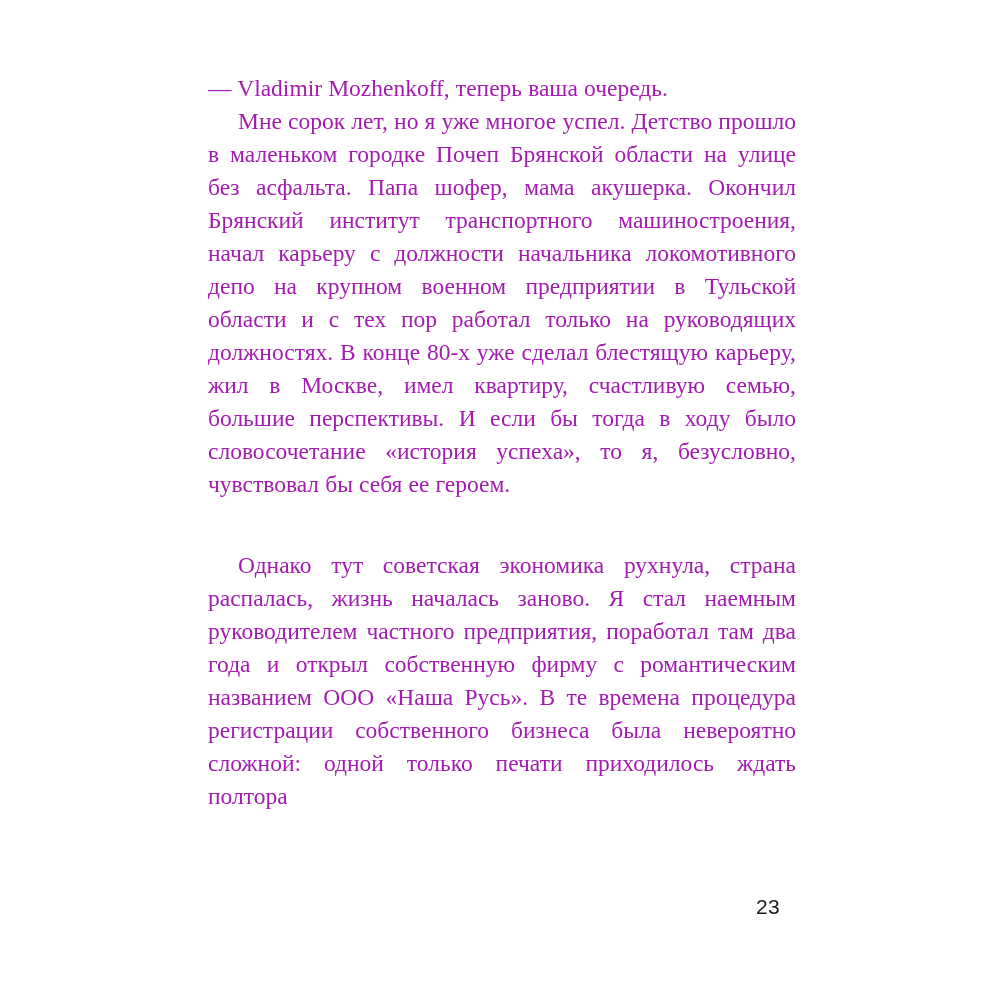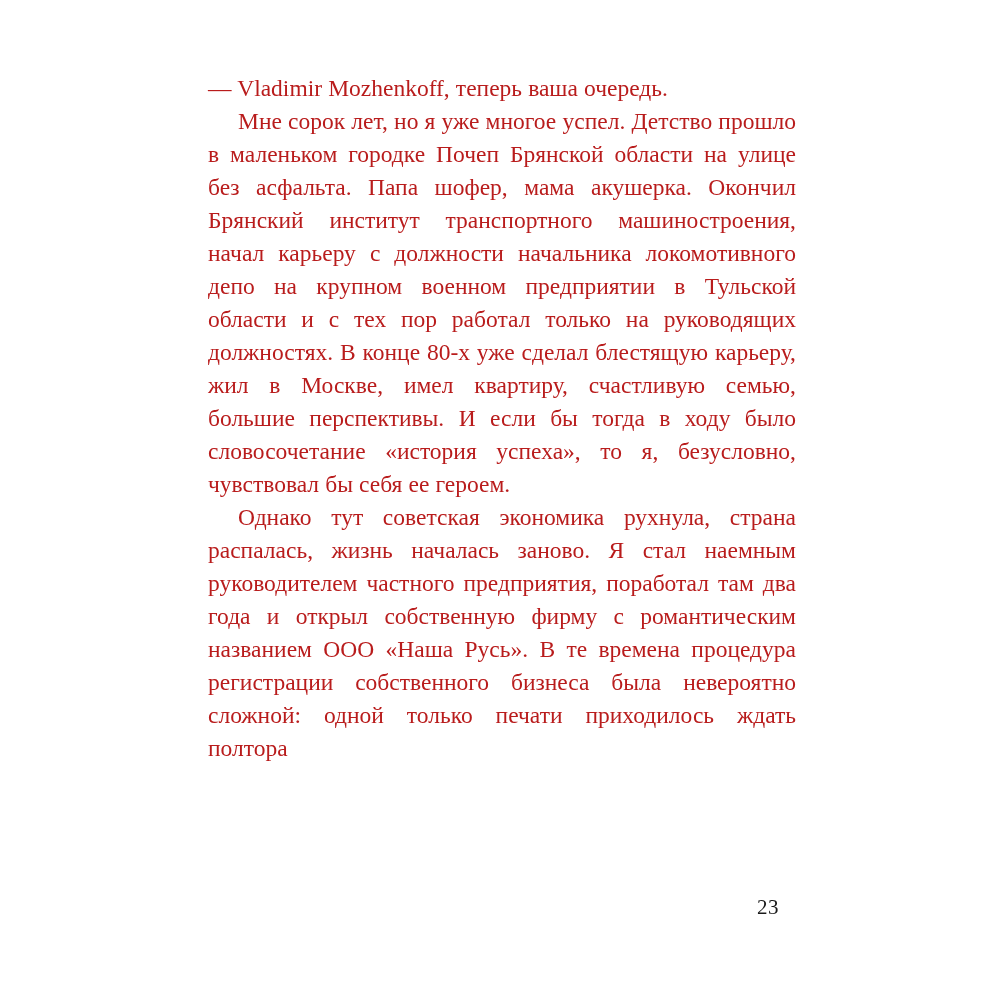--- a/index.html
+++ b/index.html
@@ -28,43 +28,44 @@
     width: 588px;
   }
 
   .para {
     margin: 0;
     padding: 0;
     text-align: justify;
     text-justify: inter-word;
     font-size: 23.5px;
     line-height: 33px;
-    color: #b91c1c;
+    color: #a21caf;
     text-indent: 30px;
     hyphens: manual;
     -webkit-hyphens: manual;
     word-spacing: 0.01em;
   }
 
   .para.no-indent {
     text-indent: 0;
   }
 
   
   .para:last-child {
     text-align-last: left;
+    margin-top: 48px;
   }
 
   #page-number {
     position: absolute;
     left: 0;
     top: 895px;
     width: 1000px;
     text-align: center;
-    font-family: Liberation Serif, serif;
+    font-family: Liberation Sans, sans-serif;
     font-size: 21px;
     color: #1a1a1a;
     letter-spacing: 0.02em;
     
     padding-left: 536px;
     box-sizing: border-box;
   }
 </style>
 </head>
 <body>

